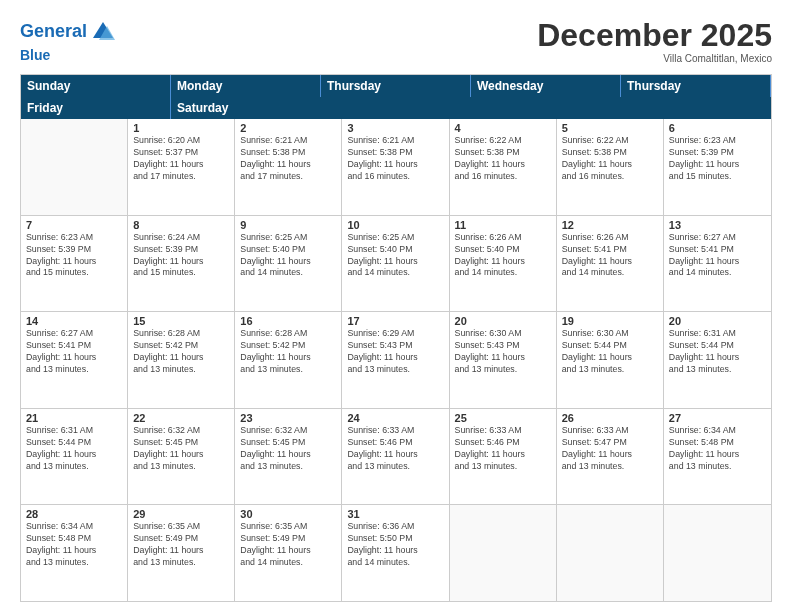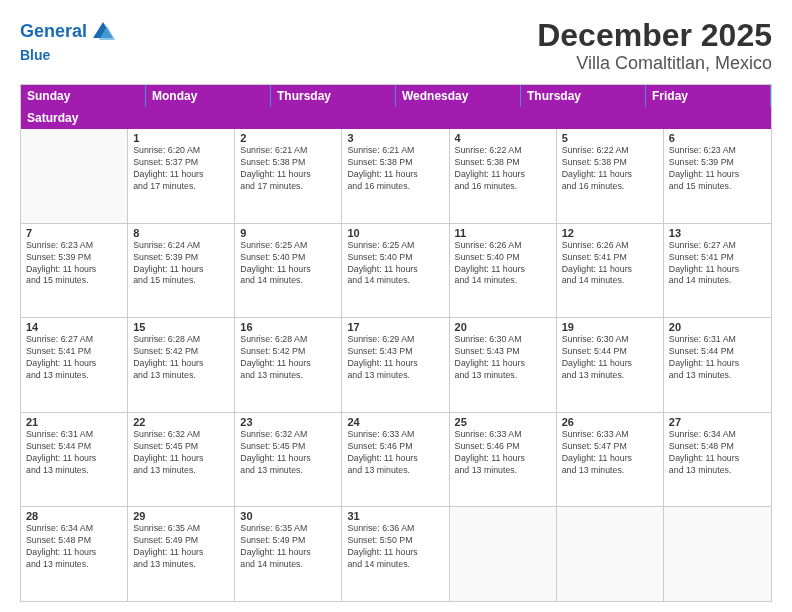--- a/index.html
+++ b/index.html
@@ -45,33 +45,33 @@
     .title-block {
       text-align: right;
     }
     .main-title {
       font-size: 32px;
       font-weight: bold;
       color: #333;
       line-height: 1.1;
     }
     .subtitle {
-      font-size: 18px;
+      font-size: 10px;
       color: #555;
     }
     .calendar {
       flex: 1;
       display: flex;
       flex-direction: column;
       border: 1px solid #ccc;
     }
     .cal-header {
       display: grid;
-      grid-template-columns: repeat(6, 1fr);
-      background: #a21caf;
+      grid-template-columns: repeat(5, 1fr);
+      background: #0c4a6e;
     }
     .cal-header-cell {
       color: #fff;
       font-size: 12px;
       font-weight: bold;
       padding: 4px 6px;
       border-right: 1px solid #4a8dd5;
       text-align: left;
     }
     .cal-header-cell:last-child { border-right: none; }

